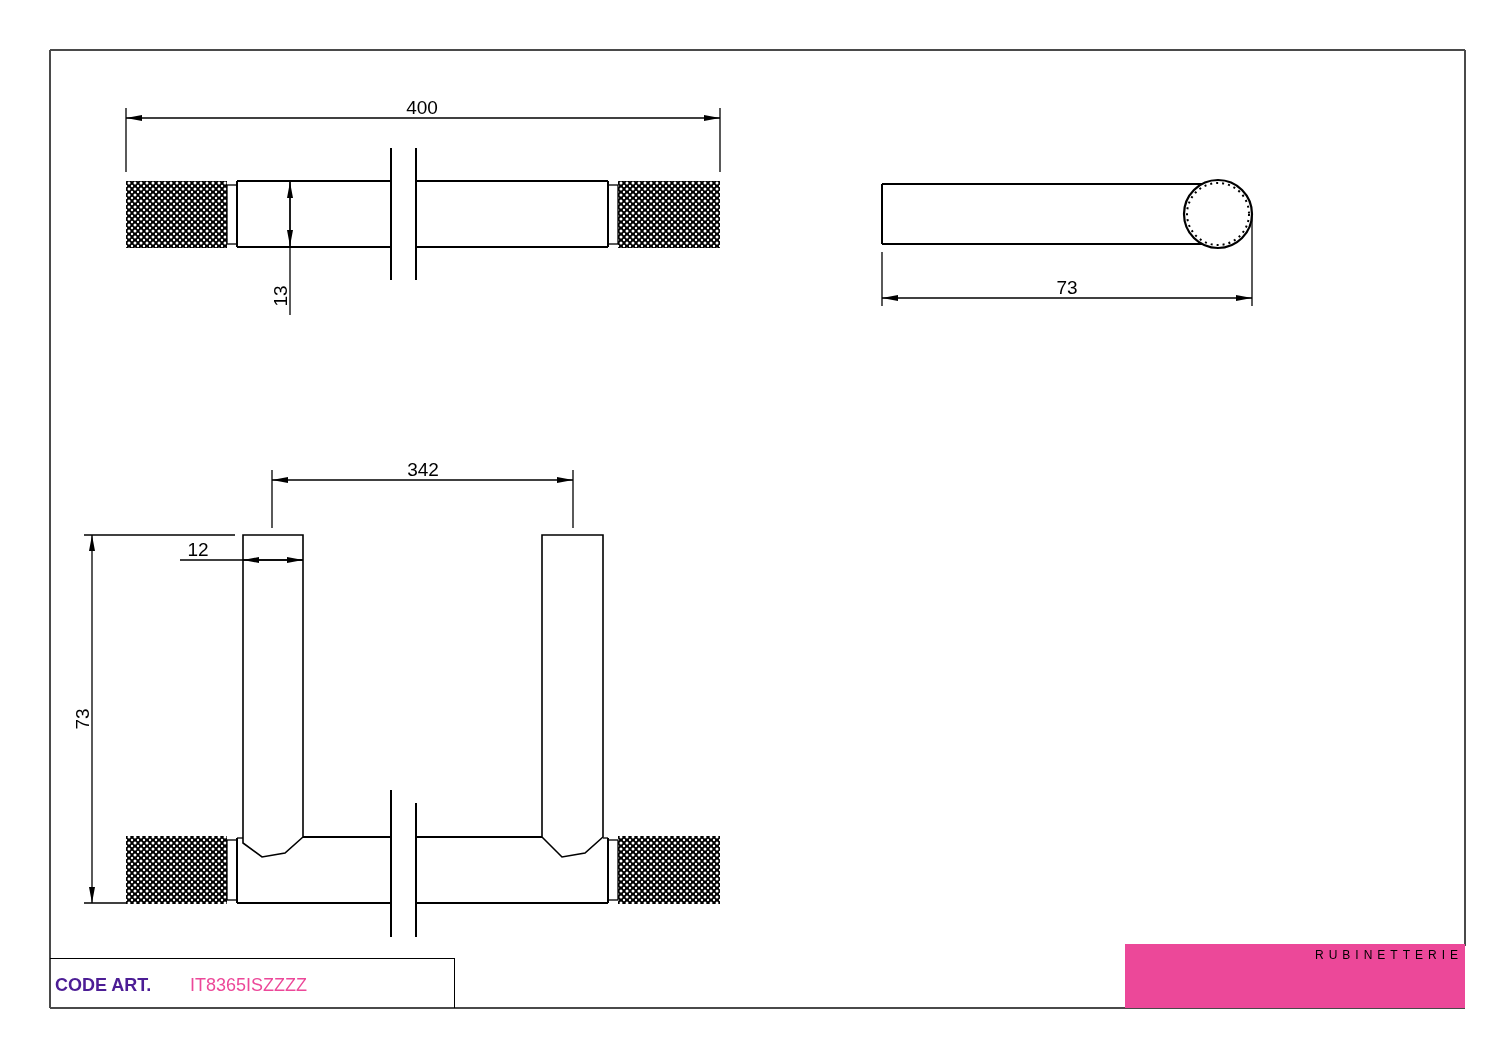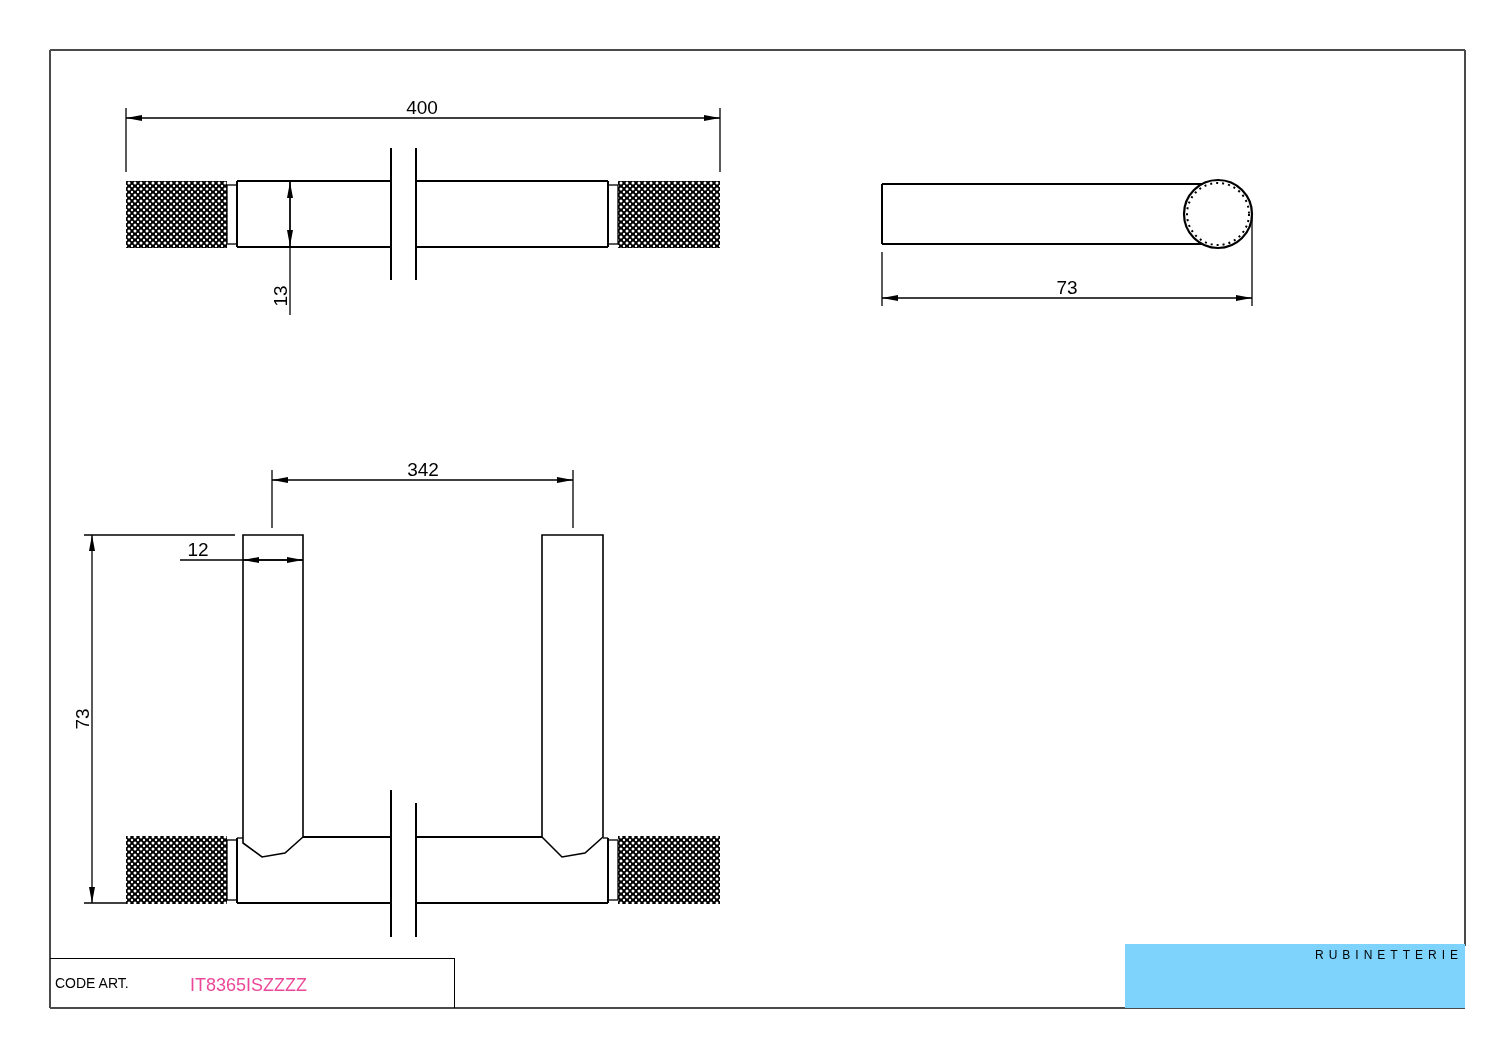--- a/index.html
+++ b/index.html
@@ -3,23 +3,23 @@
 <meta charset="utf-8">
 <style>
   html, body { margin:0; padding:0; background:#ffffff; }
   body { width:1500px; height:1060px; position:relative; overflow:hidden; font-family:"Liberation Sans", sans-serif; }
   svg { position:absolute; left:0; top:0; }
   .ln { stroke:#000; stroke-width:1.3; fill:none; }
   .thick { stroke:#000; stroke-width:2; fill:none; }
   .frame { stroke:#4a4a4a; stroke-width:2; fill:none; }
   .dimtxt { font-family:"Liberation Sans", sans-serif; font-size:19px; fill:#000; }
   .codebox { position:absolute; left:50px; top:958px; width:405px; height:50px; border-top:1.5px solid #000; border-right:1.5px solid #000; box-sizing:border-box; }
-  .code-label { position:absolute; left:5px; top:16px; font-family:"Liberation Sans", sans-serif; font-weight:normal; font-size:14px; color:#000000; }
+  .code-label { position:absolute; left:5px; top:16px; font-family:"Liberation Sans", sans-serif; font-weight:bold; font-size:18px; color:#4c1d95; }
   .code-value { position:absolute; left:140px; top:16px; font-family:"Liberation Sans", sans-serif; font-size:18px; color:#ec4899; }
-  .logo { position:absolute; left:1125px; top:944px; width:340px; height:64px; background:#7dd3fc; }
+  .logo { position:absolute; left:1125px; top:944px; width:340px; height:64px; background:#ec4899; }
   .logo-sub { position:absolute; right:2px; top:4px; font-family:"Liberation Sans", sans-serif; font-size:12px; letter-spacing:5px; color:#000; }
   .logo-main { position:absolute; left:0px; top:-14px; font-family:"DejaVu Serif", serif; font-size:66px; letter-spacing:-1px; color:#000; line-height:1; }
 </style>
 </head>
 <body>
 
 <svg width="1500" height="1060" viewBox="0 0 1500 1060">
   <defs>
     <pattern id="knurl" width="6" height="6" patternUnits="userSpaceOnUse">
       <rect width="6" height="6" fill="#000"></rect>

